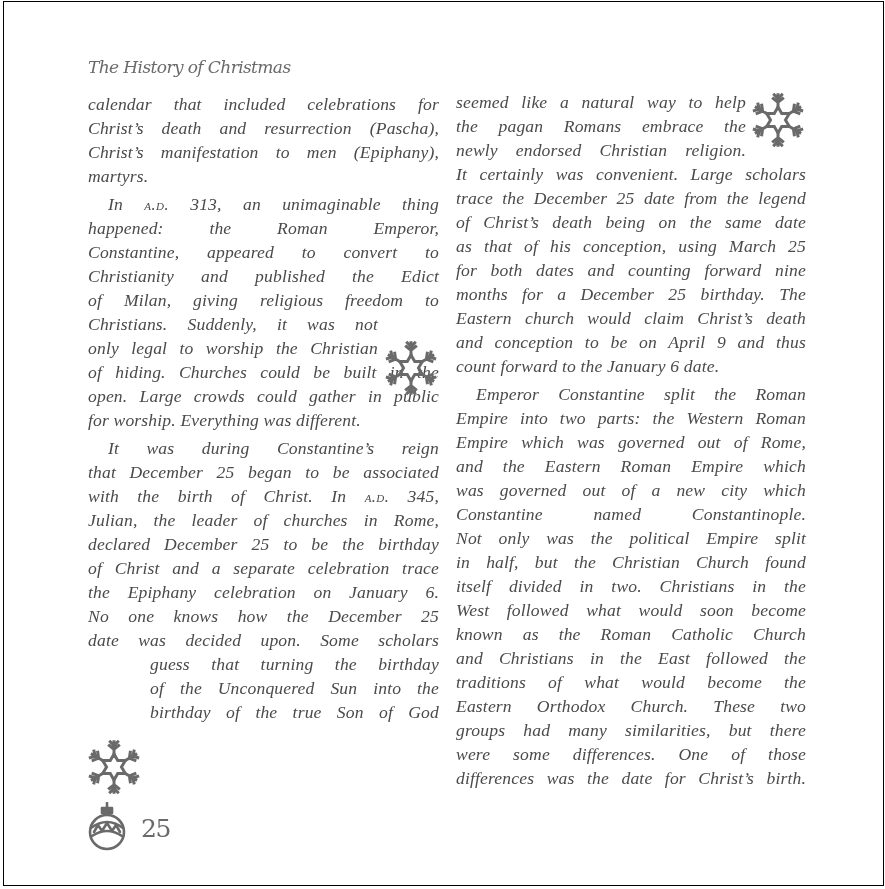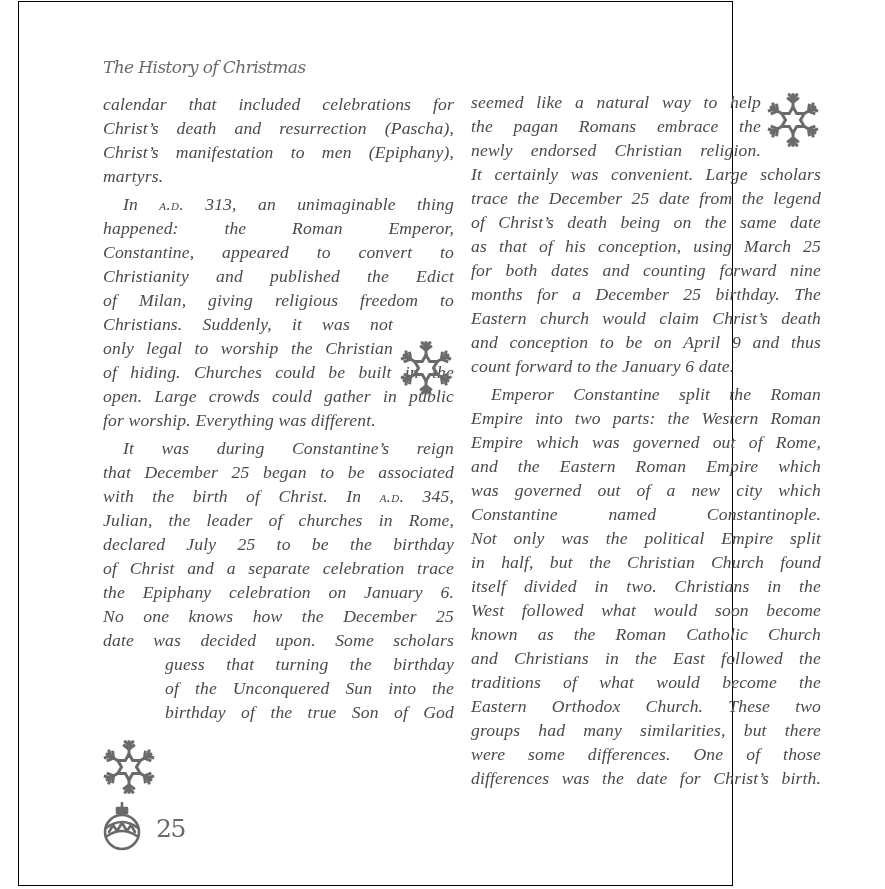--- a/index.html
+++ b/index.html
@@ -1,18 +1,18 @@
 <!DOCTYPE html>
 <html><head>
 <meta charset="utf-8">
 <style>
   html, body { margin: 0; padding: 0; background: #ffffff; }
   body { width: 885px; height: 889px; position: relative; overflow: hidden; }
   .page {
-    position: absolute; left: 18px; top: 1px; width: 715px; height: 885px;
+    position: absolute; left: 3px; top: 1px; width: 881px; height: 885px;
     border: 1px solid #000; background: #fff; box-sizing: border-box;
   }
   .running-head {
     position: absolute; left: 84px; top: 55px;
     font-family: "DejaVu Serif", serif; font-style: italic;
     font-size: 17px; color: #6a6a6a; letter-spacing: -0.6px; white-space: nowrap;
   }
   .col { position: absolute; font-family: "Liberation Serif", serif; color: #4a4a4a; }
   .col-left { left: 84px; top: 90px; width: 351px; }
   .col-right { left: 452px; top: 88px; width: 350px; }
@@ -66,21 +66,21 @@
       <span class="line">of hiding. Churches could be built in the</span>
       <span class="line">open. Large crowds could gather in public</span>
       <span class="line last">for worship. Everything was different.</span>
     </div>
     <div class="para-gap"></div>
     <div class="para">
       <span class="line first">It was during Constantine’s reign</span>
       <span class="line">that December 25 began to be associated</span>
       <span class="line"><span>with the birth of Christ. In </span><span class="sc">a.d.</span><span> 345,</span></span>
       <span class="line">Julian, the leader of churches in Rome,</span>
-      <span class="line">declared July 25 to be the birthday</span>
+      <span class="line">declared December 25 to be the birthday</span>
       <span class="line">of Christ and a separate celebration trace</span>
       <span class="line">the Epiphany celebration on January 6.</span>
       <span class="line">No one knows how the December 25</span>
       <span class="line">date was decided upon. Some scholars</span>
       <span class="line indent-l">guess that turning the birthday</span>
       <span class="line indent-l">of the Unconquered Sun into the</span>
       <span class="line indent-l">birthday of the true Son of God</span>
     </div>
   </div>
 

